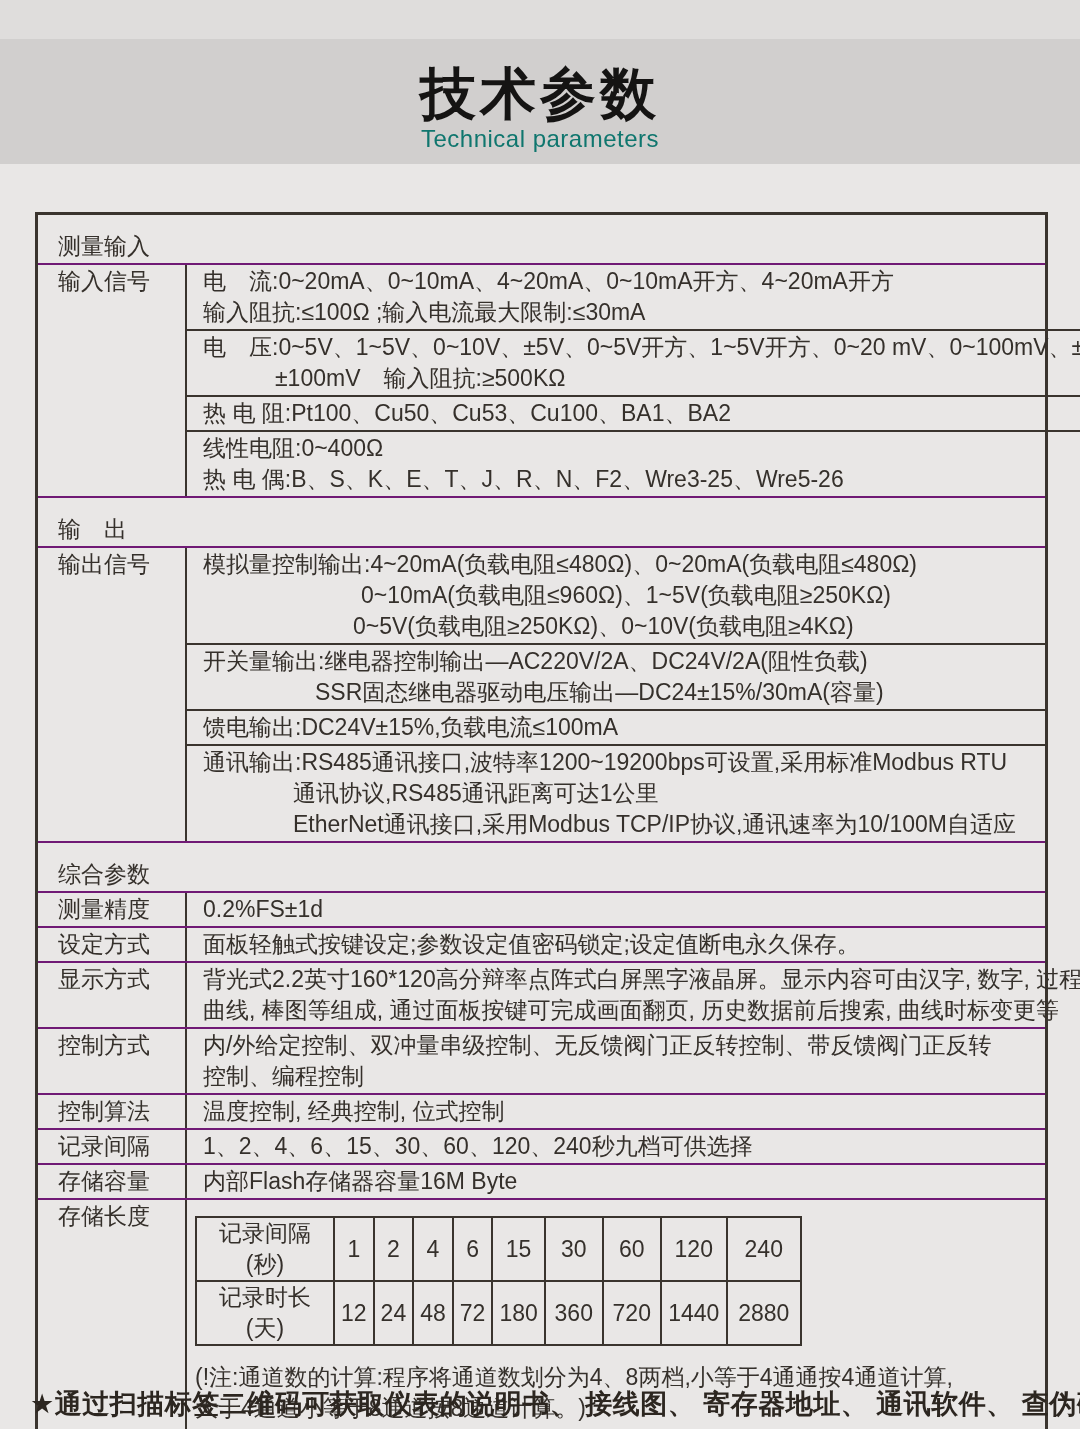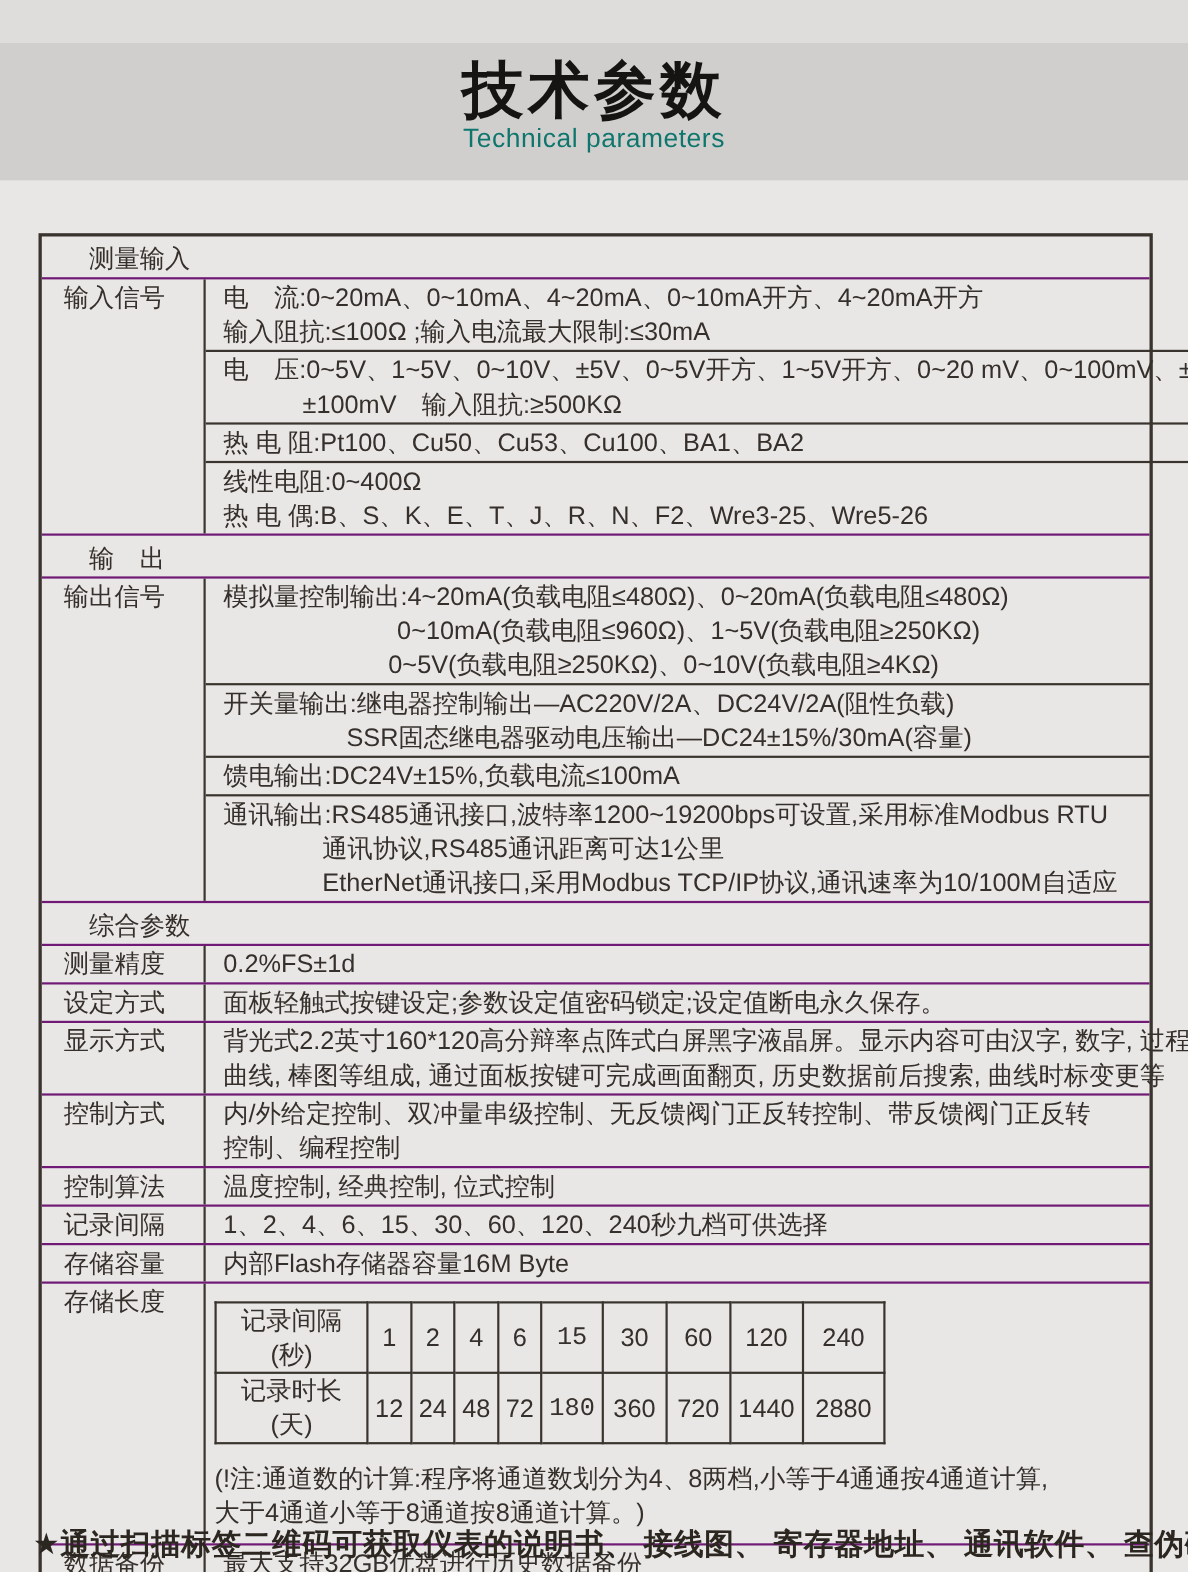--- a/index.html
+++ b/index.html
@@ -7,38 +7,38 @@
   body {
     position:relative;
     background:#e9e7e6;
     color:#35302b;
     font-family:"Liberation Sans","DejaVu Sans",sans-serif;
     overflow:hidden;
   }
   .top-strip { height:39px; background:#dfdddc; }
   .title-band {
     height:125px; background:#d1cfce;
-    text-align:center; padding-top:12px;
+    text-align:center; padding-top:24px;
   }
   .page-title {
     font-size:56px; font-weight:700; color:#151413;
     letter-spacing:4px; line-height:62px;
   }
   .page-subtitle {
     font-size:24px; color:#0f766e; line-height:28px; letter-spacing:0.5px;
   }
 
   .spec-table {
     position:absolute; left:35px; top:212px; width:1013px;
     border:3px solid #3a342e;
     font-size:23px; line-height:31px;
   }
   .trow { display:flex; border-top:2px solid #701a75; }
   .trow:first-child { border-top:none; }
-  .section-label { padding:5px 0 1px 20px;margin-left:23px; }
+  .section-label { padding:16px 0 1px 20px; }
   .lbl { width:147px; flex-shrink:0; padding:1px 0 1px 20px; }
   .content { flex:1; border-left:2px solid #3a342e; }
   .content.single { padding:1px 32px 1px 16px; }
   .content.multi { padding:1px 16px 1px 16px; }
   .subcell { padding:1px 16px 1px 16px; border-top:2px solid #3a342e; }
   .subcell:first-child { border-top:none; }
   .line { white-space:nowrap; }
   .ind-voltage2 { margin-left:72px; }
   .ind-analog2  { margin-left:158px; }
   .ind-analog3  { margin-left:150px; }
@@ -46,21 +46,21 @@
   .ind-comm     { margin-left:90px; }
 
   .storage-wrap { padding:16px 14px 12px 8px; }
   .storage-table { border-collapse:collapse; }
   .storage-table td {
     border:2px solid #3a342e; text-align:center;
     font-size:23px; height:40px; padding:0 6px;
   }
   .storage-table td.st-lbl { width:138px; padding:0 10px; }
   .storage-table td.c1 { width:38px; }
-  .storage-table td.c2 { width:52px;font-family:Liberation Mono, monospace; }
+  .storage-table td.c2 { width:52px; }
   .storage-table td.c3 { width:58px; }
   .storage-table td.c4 { width:66px; }
   .storage-table td.c5 { width:74px; }
   .storage-note { margin-top:16px; }
 
   .footer-note {
     position:absolute; left:30px; top:1386px; width:1024px;
     font-size:27px; font-weight:700; color:#2c2620;
     letter-spacing:0.5px; white-space:nowrap;
   }

